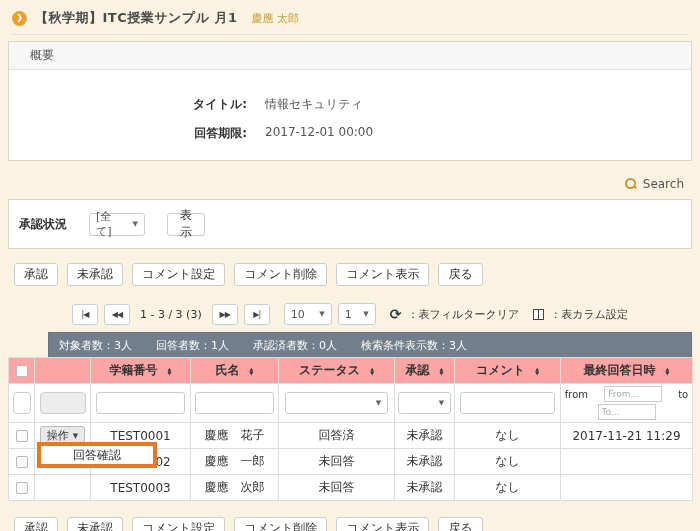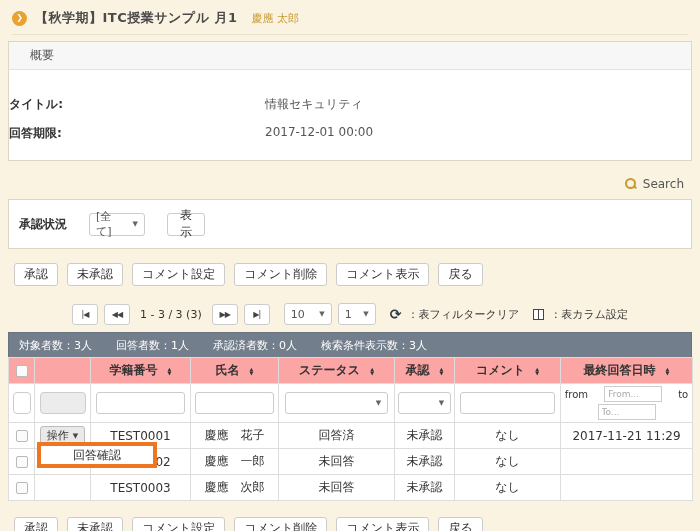--- a/index.html
+++ b/index.html
@@ -18,21 +18,21 @@
     justify-content:center; line-height:1; }
   .page-title { font-size:13px; color:#4a4a4a; font-weight:bold; letter-spacing:.5px; }
   .user-link { font-size:11px; color:#c9992f; margin-left:6px; }
 
   
   .panel { background:#fff; border:1px solid #ddd6c4; margin-top:6px; }
   .panel-header { background:#f7f7f7; border-bottom:1px solid #e2e2e2;
     padding:5px 21px; font-size:12px; color:#555; }
   .overview-body { padding:14px 0 18px 0; }
   .field-row { display:flex; margin-top:12px; }
-  .field-label { width:238px; text-align:left; font-weight:bold; color:#333; }
+  .field-label { width:238px; text-align:right; font-weight:bold; color:#333; }
   .field-value { margin-left:18px; color:#555; }
 
   
   .search-row { display:flex; justify-content:flex-end; align-items:center;
     gap:6px; margin:14px 8px 4px 0; height:18px; }
   .mag-icon { position:relative; width:12px; height:12px; }
   .mag-icon::before { content:""; position:absolute; left:0; top:0; width:7px; height:7px;
     border:2px solid #c9992f; border-radius:50%; }
   .mag-icon::after { content:""; position:absolute; left:8px; top:8px; width:4px; height:2px;
     background:#c9992f; transform:rotate(45deg); border-radius:1px; }
@@ -67,21 +67,21 @@
   .refresh-icon { font-size:14px; font-weight:bold; color:#2b3a4a; margin-left:8px; }
   .pg-label { color:#333; }
   .col-icon { width:11px; height:11px; border:1px solid #444; background:#fff;
     position:relative; margin-left:8px; }
   .col-icon::after { content:""; position:absolute; left:4px; top:0; bottom:0;
     width:1px; background:#444; }
 
   
   .table-wrap { position:relative; margin-top:6px; }
   .stats-bar { background:#737e8c; color:#fff; font-size:11px; height:25px;
-    display:flex; align-items:center; padding:0 10px; border:1px solid #68737f; border-bottom:none; }
+    display:flex; align-items:center; padding:0 10px; border:1px solid #68737f; border-bottom:none;margin-left:40px; }
   .stats-bar span { margin-right:24px; }
   table { border-collapse:collapse; width:684px; table-layout:fixed; background:#fff; }
   th,td { border:1px solid #ddd; font-weight:normal; text-align:center;
     font-size:12px; color:#333; overflow:hidden; white-space:nowrap; }
   thead th { height:26px; background:#fca5a5;font-weight:bold; }
   .th-inner { display:flex; align-items:center; justify-content:center; gap:10px; }
   .sort-icon { display:flex; flex-direction:column; line-height:4px; font-size:5px; color:#333; cursor:pointer; }
   .filter-tr td { height:32px; background:#fff; }
   .data-tr td { height:26px; }
   .checkbox { width:12px; height:12px; border:1px solid #b9b9b9; border-radius:2px;

